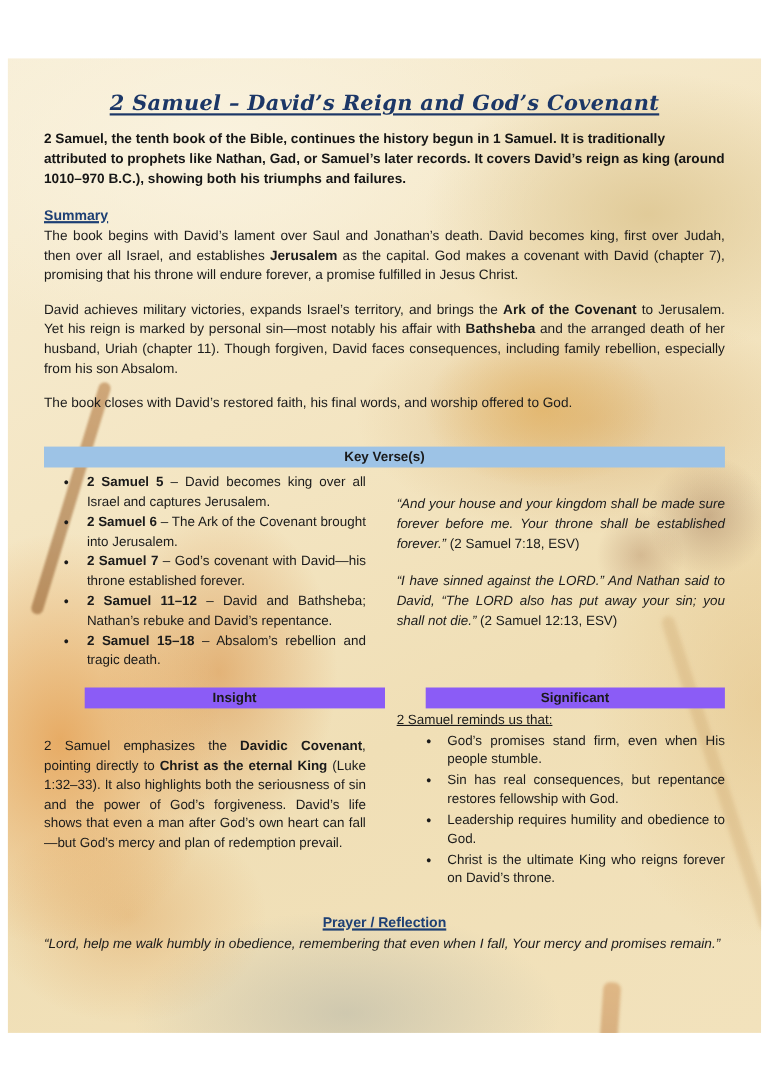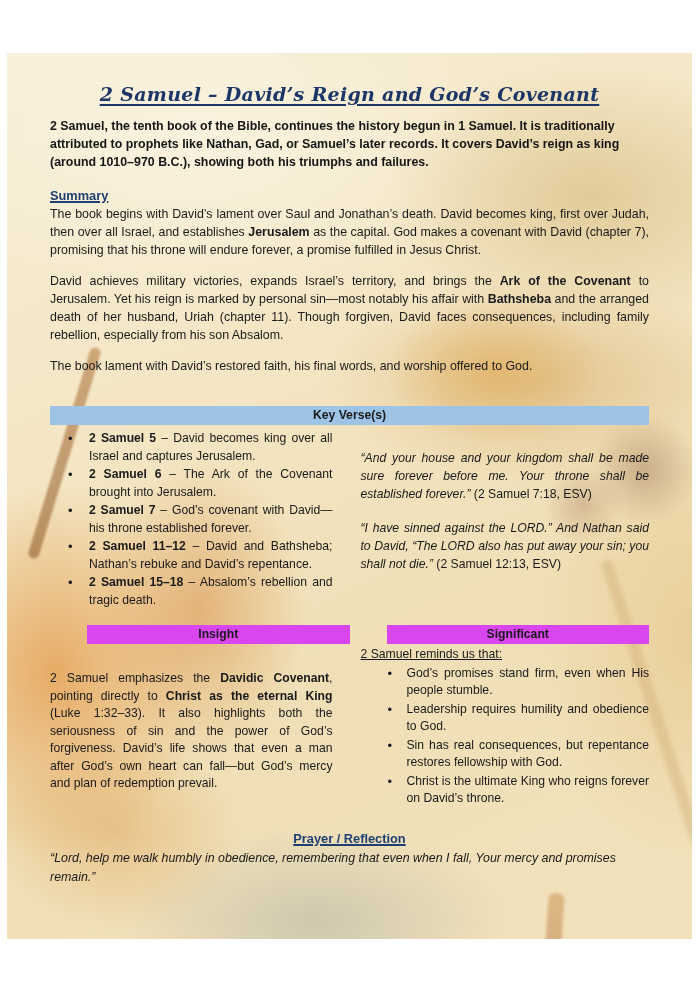--- a/index.html
+++ b/index.html
@@ -42,21 +42,21 @@
     background:linear-gradient(#c98546, #a3622c);
     border-radius:6px; transform:rotate(4deg); opacity:0.45;
     filter:blur(1.5px); pointer-events:none;
   }
   .streak {
     position:absolute; right:34px; top:500px; width:12px; height:300px;
     background:rgba(198,156,96,0.30); border-radius:6px;
     transform:rotate(-18deg); filter:blur(2px); pointer-events:none;
   }
   
-  .content { position:relative; height:100%; box-sizing:border-box; padding:30px 43px 0; }
+  .content { position:relative; height:100%; box-sizing:border-box; padding:30px 33px 0; }
   .doc-title {
     text-align:center;
     font-family:"DejaVu Serif", serif;
     font-style:italic; font-weight:bold;
     font-size:19px; letter-spacing:0.3px;
     color:#1c3767;
   }
   .doc-title span { text-decoration:underline; text-decoration-thickness:2px; text-underline-offset:3px; }
   .intro {
     margin-top:12px; font-weight:bold; text-align:left;
@@ -69,21 +69,21 @@
   .para { margin-top:2px; font-size:12.4px; line-height:18px; text-align:justify; }
   .para + .para { margin-top:13px; }
   .para.gap { margin-top:13px; }
   b.em { font-weight:bold; }
   
   .tbl { margin-top:31px; }
   .tbl2 { margin-top:15px; }
   .thead { display:flex; font-weight:bold; font-size:12.2px; }
   .thead .hcell { flex:1; text-align:center; padding:2px 0 3px; }
   .blue .hcell { background:#9dc3e6; }
-  .yellow .hcell { background:#d946ef;margin-left:37px; }
+  .yellow .hcell { background:#8b5cf6;margin-left:37px; }
   .tbody { display:flex; align-items:flex-start; }
   .col-l { width:50.5%; box-sizing:border-box; padding-right:20px; }
   .col-r { width:49.5%; box-sizing:border-box; padding-left:8px; }
   ul.blist { list-style:none; margin:5px 0 0; padding:0; }
   ul.blist li {
     position:relative; padding-left:39px; font-size:12.2px;
     line-height:17.5px; text-align:justify; margin-bottom:1px;
   }
   ul.blist li::before { content:"•"; position:absolute; left:18px; top:0; font-size:13px; }
   .verse {
@@ -129,21 +129,21 @@
     </div>
 
     <div class="intro">2 Samuel, the tenth book of the Bible, continues the history begun in 1 Samuel. It is traditionally attributed to prophets like Nathan, Gad, or Samuel’s later records. It covers David’s reign as king (around 1010–970 B.C.), showing both his triumphs and failures.</div>
 
     <div class="sec-head">Summary</div>
 
     <p class="para"><span>The book begins with David’s lament over Saul and Jonathan’s death. David becomes king, first over Judah, then over all Israel, and establishes </span><b class="em">Jerusalem</b><span> as the capital. God makes a covenant with David (chapter 7), promising that his throne will endure forever, a promise fulfilled in Jesus Christ.</span></p>
 
     <p class="para gap"><span>David achieves military victories, expands Israel’s territory, and brings the </span><b class="em">Ark of the Covenant</b><span> to Jerusalem. Yet his reign is marked by personal sin—most notably his affair with </span><b class="em">Bathsheba</b><span> and the arranged death of her husband, Uriah (chapter 11). Though forgiven, David faces consequences, including family rebellion, especially from his son Absalom.</span></p>
 
-    <p class="para gap">The book lament with David’s restored faith, his final words, and worship offered to God.</p>
+    <p class="para gap">The book closes with David’s restored faith, his final words, and worship offered to God.</p>
 
     <div class="tbl">
       <div class="thead blue">
         <div class="hcell">Key Verse(s)</div>
       </div>
       <div class="tbody">
         <div class="col-l">
           <ul class="blist">
             <li><b>2 Samuel 5</b><span> – David becomes king over all Israel and captures Jerusalem.</span></li>
             <li><b>2 Samuel 6</b><span> – The Ark of the Covenant brought into Jerusalem.</span></li>
@@ -165,22 +165,22 @@
         <div class="hcell">Significant</div>
       </div>
       <div class="tbody">
         <div class="col-l">
           <p class="insight-p"><span>2 Samuel emphasizes the </span><b class="em">Davidic Covenant</b><span>, pointing directly to </span><b class="em">Christ as the eternal King</b><span> (Luke 1:32–33). It also highlights both the seriousness of sin and the power of God’s forgiveness. David’s life shows that even a man after God’s own heart can fall—but God’s mercy and plan of redemption prevail.</span></p>
         </div>
         <div class="col-r">
           <div class="app-intro">2 Samuel reminds us that:</div>
           <ul class="applist">
             <li>God’s promises stand firm, even when His people stumble.</li>
+            <li>Sin has real consequences, but repentance restores fellowship with God.</li>
             <li>Leadership requires humility and obedience to God.</li>
-            <li>Sin has real consequences, but repentance restores fellowship with God.</li>
             <li>Christ is the ultimate King who reigns forever on David’s throne.</li>
           </ul>
         </div>
       </div>
     </div>
 
     <div class="prayer-head">
       <span>Prayer / Reflection</span>
     </div>
     <div class="prayer-quote">“Lord, help me walk humbly in obedience, remembering that even when I fall, Your mercy and promises remain.”</div>

